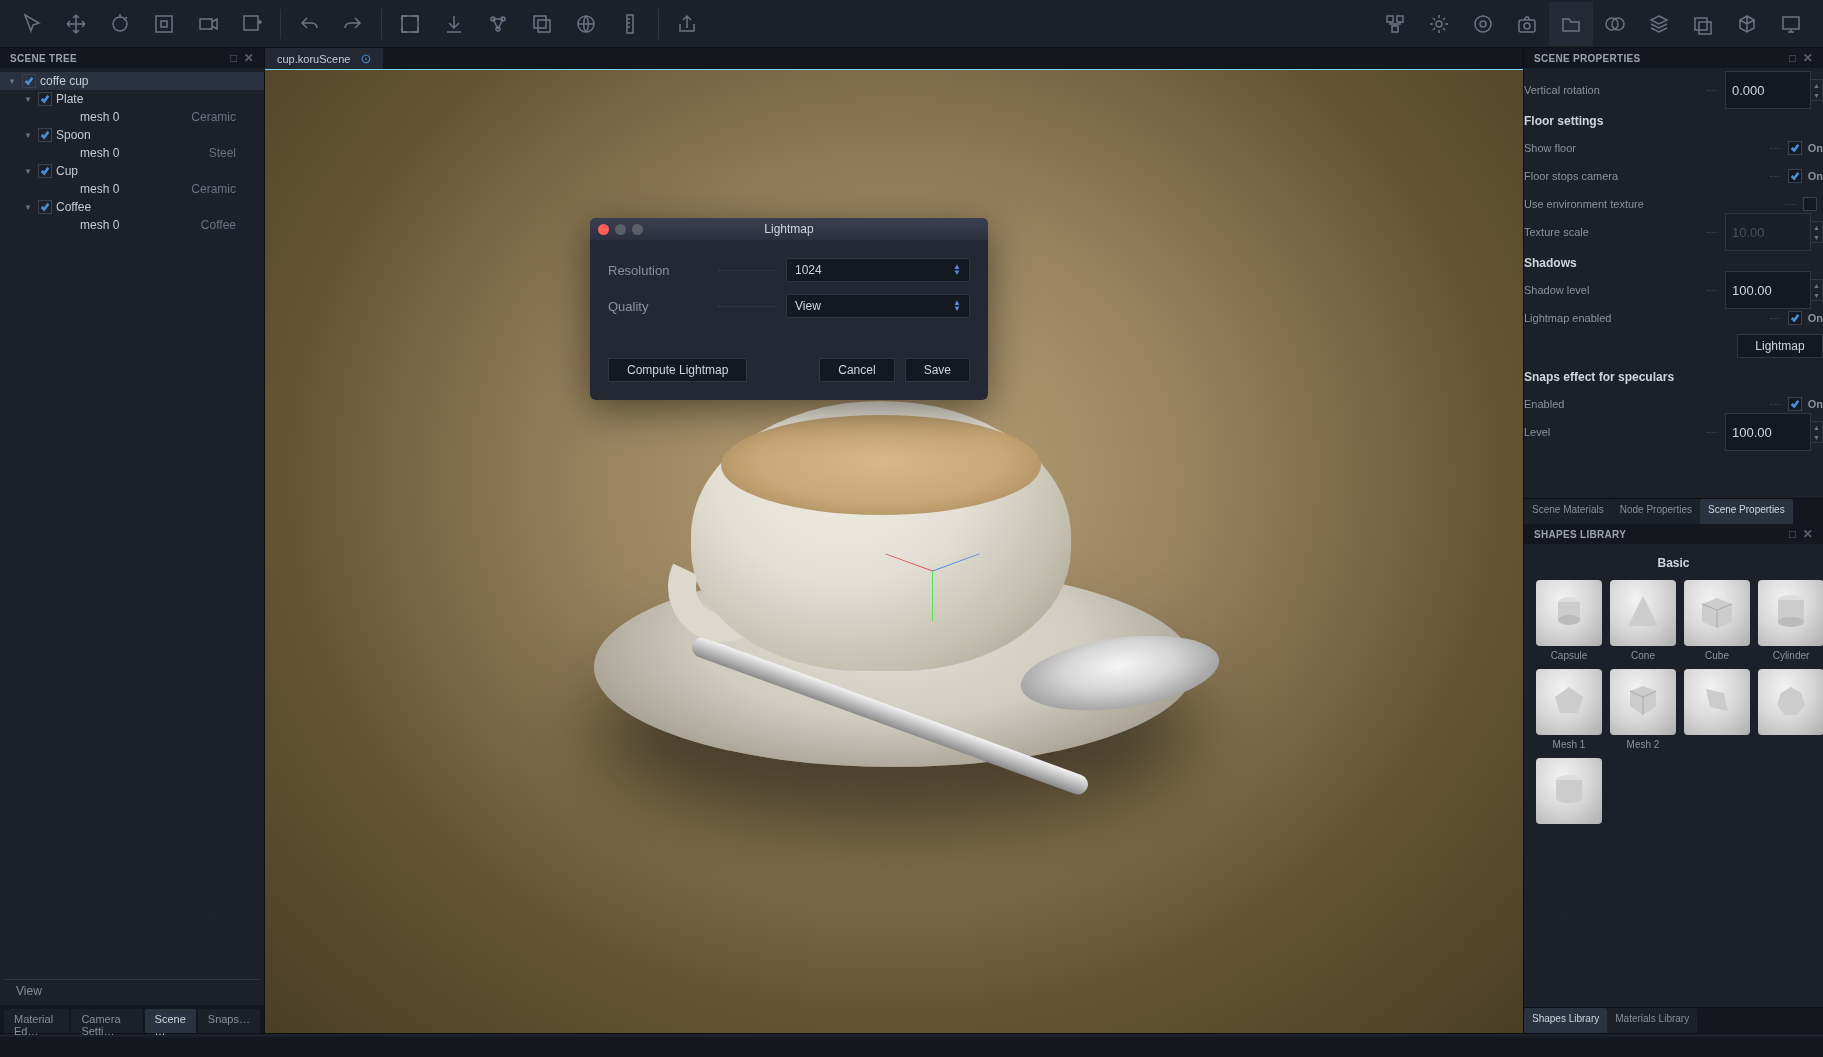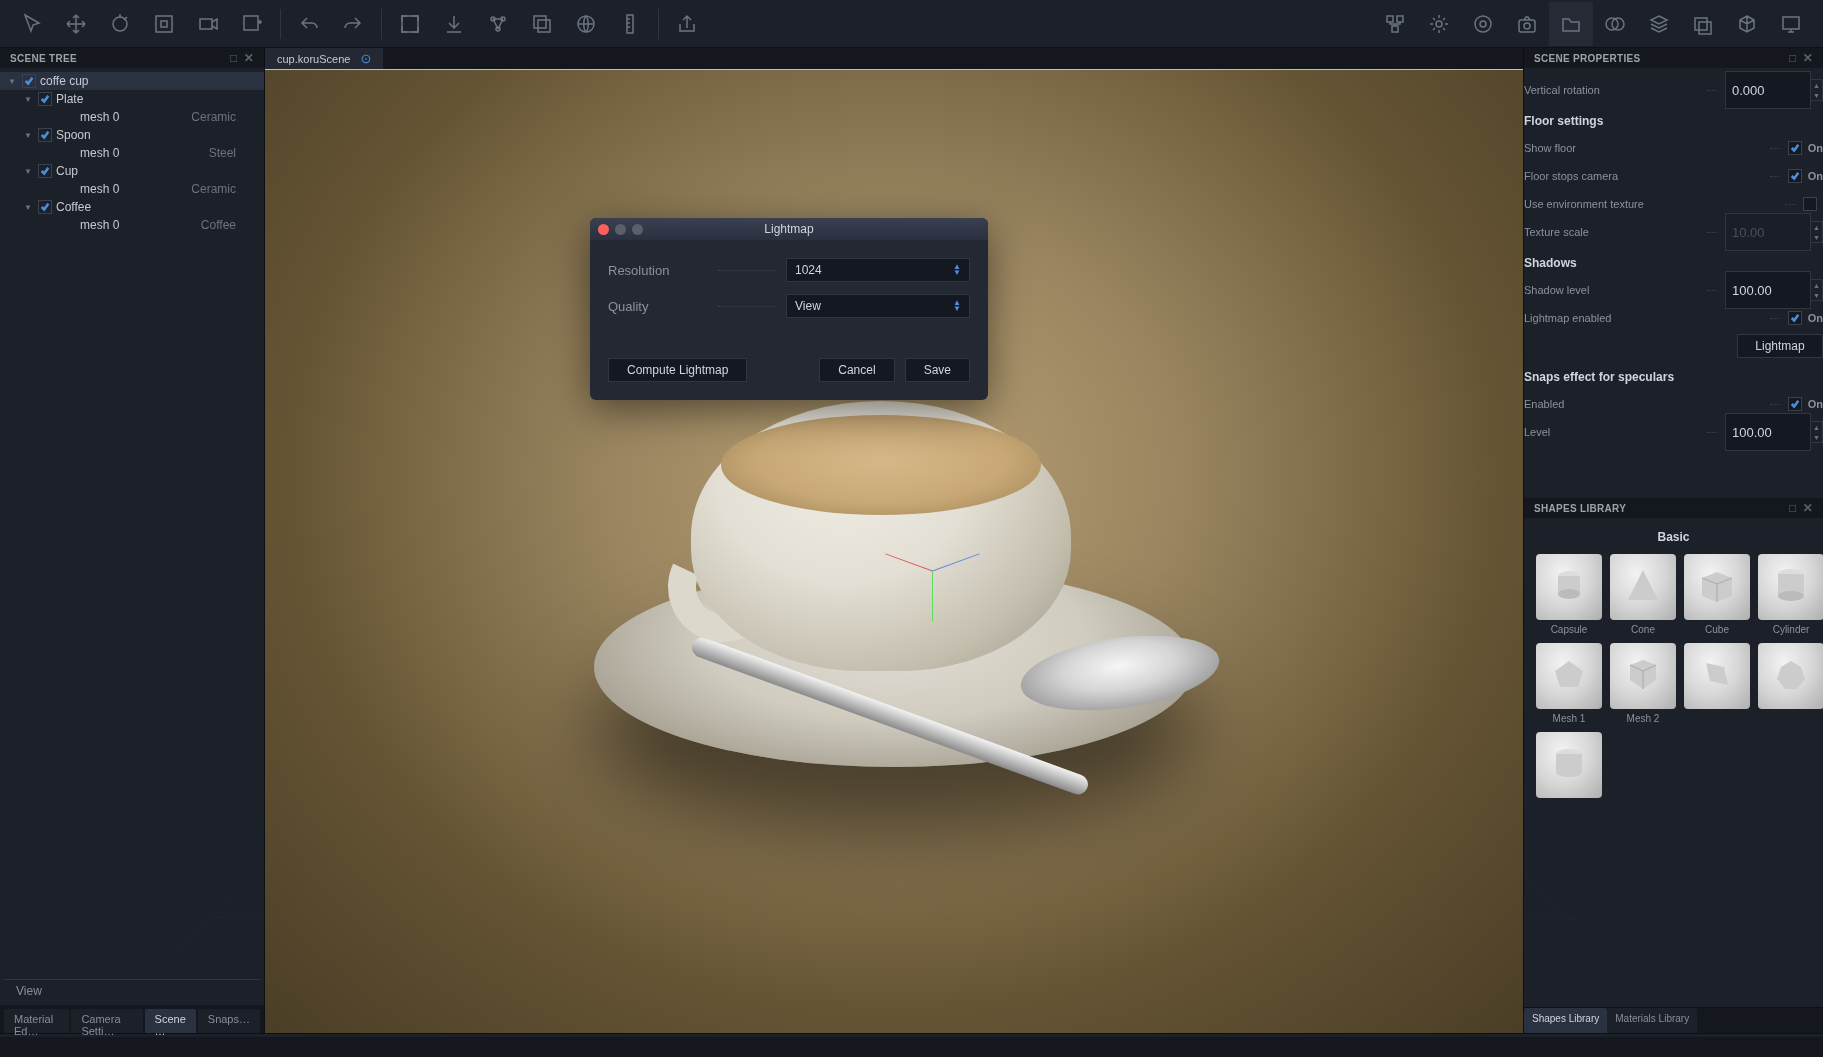--- a/index.html
+++ b/index.html
@@ -686,20 +686,25 @@
         <span class="prop-label">Level</span>
         <span class="dash"></span>
         <input class="prop-input" value="100.00" style="">
         <div class="stepper">
             <span>▲</span>
             <span>▼</span>
           </div>
       </div>
     </div>
 
+    <div class="right-tabs" id="right-tabs">
+        <div class="tab">Scene Materials</div>
+        <div class="tab">Node Properties</div>
+        <div class="tab active">Scene Properties</div>
+      </div>
 
     <div class="panel-header">
       <span>SHAPES LIBRARY</span>
       <div class="panel-header-icons">
         <span>□</span>
         <span>✕</span>
       </div>
     </div>
     <div class="shapes">
       <div class="shapes-title">Basic</div>

